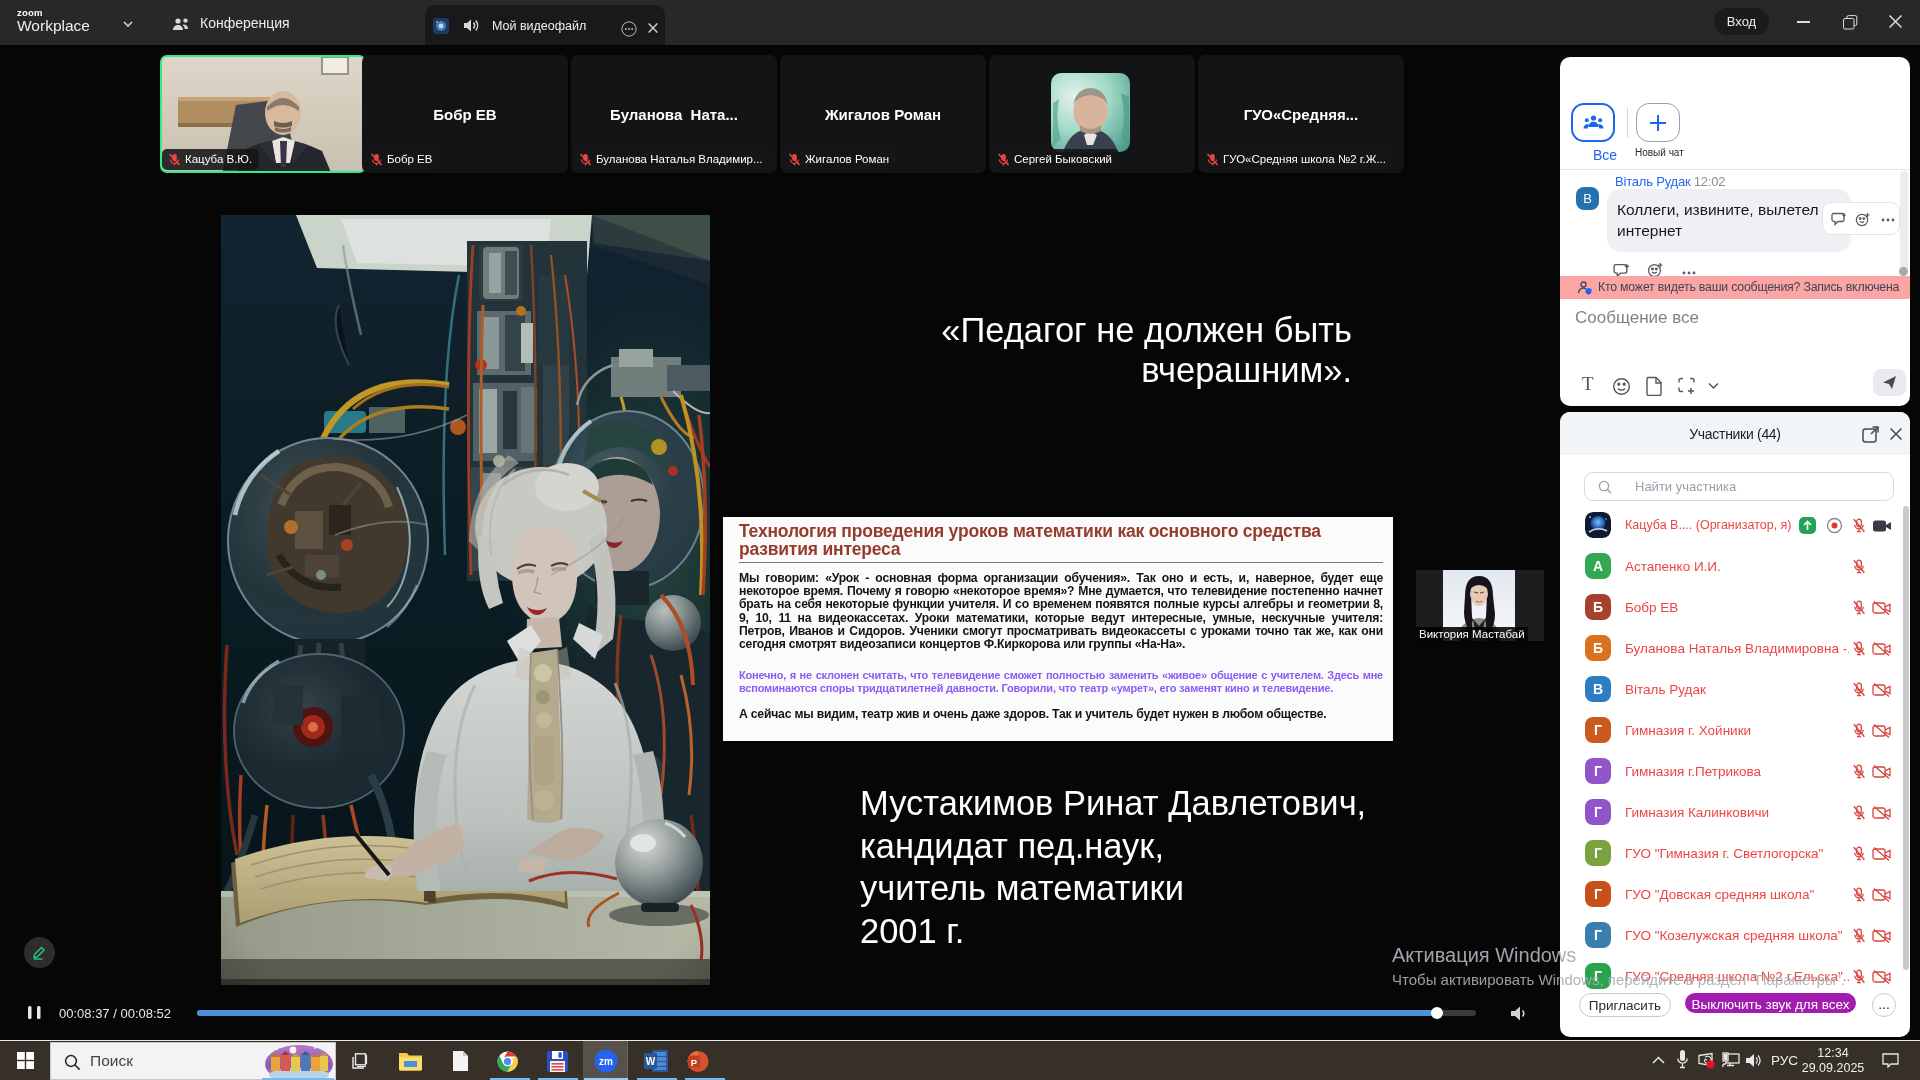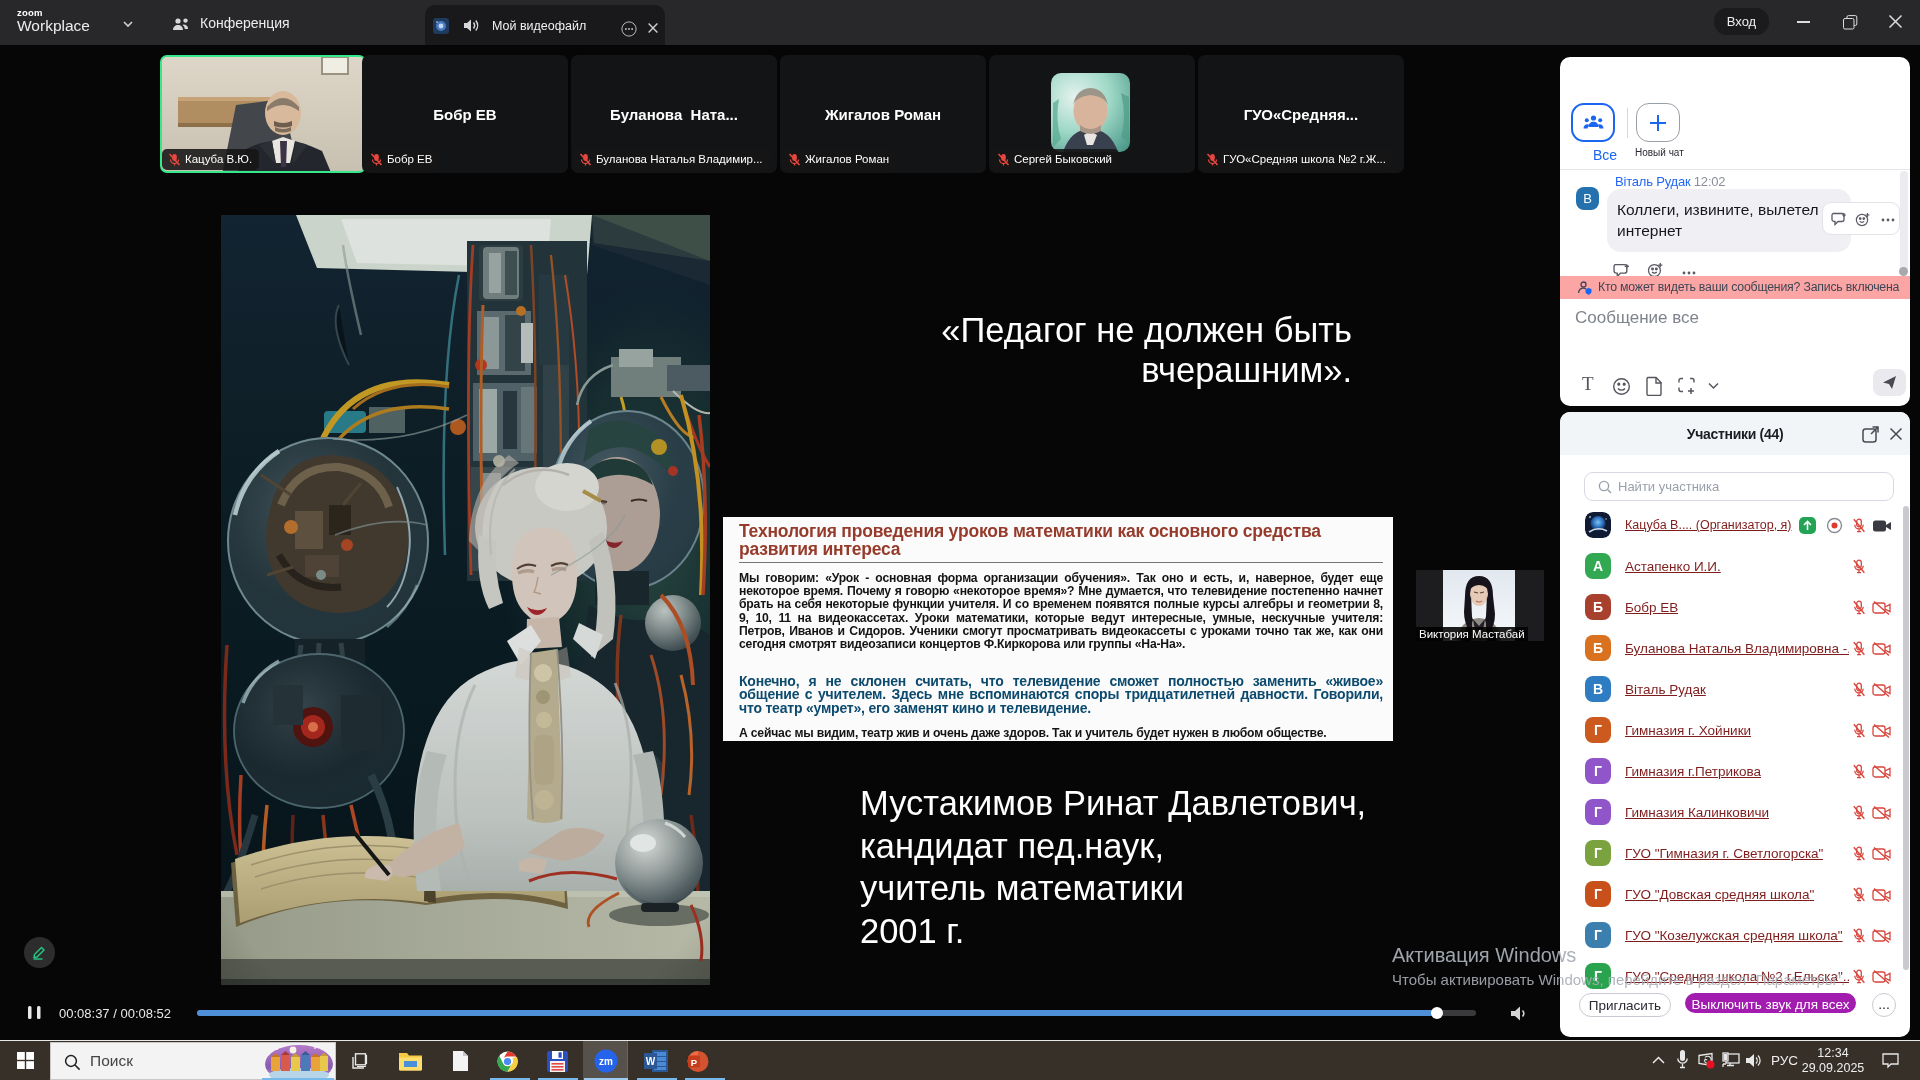--- a/index.html
+++ b/index.html
@@ -23,21 +23,21 @@
 .tname { position:absolute; width:100%; top:51px; text-align:center; color:#fff; font-size:15px; font-weight:bold; }
 .tlabel { position:absolute; left:2px; bottom:3px; height:21px; background:rgba(22,22,22,.88); border-radius:5px; color:#fff; font-size:11.5px; line-height:21px; padding:0 7px 0 23px; white-space:nowrap; overflow:hidden; }
 .micoff { position:absolute; left:6px; top:4px; width:13px; height:13px; }
 
 
 .panel { position:absolute; left:1560px; width:350px; background:#fff; border-radius:10px; overflow:hidden; }
 .phead { position:absolute; left:0; top:0; width:100%; background:#f2f5f8; }
 
 .prow { position:absolute; left:0; width:350px; height:41px; }
 .pav { position:absolute; left:25px; top:7px; width:26px; height:26px; border-radius:8px; color:#fff; font-size:14px; font-weight:bold; text-align:center; line-height:26px; }
-.pname { position:absolute; left:65px; top:0; line-height:41px; font-size:13.5px; color:#7f1d1d; white-space:nowrap; max-width:224px; overflow:hidden;text-decoration:underline; }
+.pname { position:absolute; left:65px; top:0; line-height:41px; font-size:13.5px; color:#ef4444; white-space:nowrap; max-width:224px; overflow:hidden; }
 
 
 #taskbar { position:absolute; left:0; top:1040px; width:1920px; height:40px; background:#363028; border-top:1px solid #e8e8e8; }
 
 
 svg { display:block; }
 </style>
 </head>
 <body>
 <div id="app">
@@ -467,21 +467,21 @@
       <path d="M246 200 q-60 30 -134 24" stroke="#a8b4b0" stroke-width="1.5" fill="none" opacity=".6"></path>
       <path d="M330 360 q60 -30 74 -60" stroke="#98a8a4" stroke-width="1.5" fill="none" opacity=".6"></path>
       <rect width="489" height="770" fill="#041018" opacity=".10"></rect>
       <rect width="489" height="770" fill="url(#vig)"></rect>
     </svg>
   </div>
 
   <div class="abs" style="left:723px;top:517px;width:670px;height:224px;background:#fbfbfb;padding:5px 10px 0 16px">
     <div style="color:#963b2b;font-size:17.5px;font-weight:bold;line-height:18px;border-bottom:1.5px solid #777;padding-bottom:4px;letter-spacing:-.2px">Технология проведения уроков математики как основного средства развития интереса</div>
     <div style="color:#141414;font-size:12.2px;line-height:13.2px;text-align:justify;margin-top:9px;font-weight:bold;letter-spacing:-.2px">Мы говорим: «Урок - основная форма организации обучения». Так оно и есть, и, наверное, будет еще некоторое время. Почему я говорю «некоторое время»? Мне думается, что телевидение постепенно начнет брать на себя некоторые функции учителя. И со временем появятся полные курсы алгебры и геометрии 8, 9, 10, 11 на видеокассетах. Уроки математики, которые ведут интересные, умные, нескучные учителя: Петров, Иванов и Сидоров. Ученики смогут просматривать видеокассеты с уроками точно так же, как они сегодня смотрят видеозаписи концертов Ф.Киркорова или группы «На-На».</div>
-    <div style="color:#0c4a6e;font-size:14px;line-height:13.2px;text-align:justify;margin-top:24px;font-weight:bold;letter-spacing:-.2px">Конечно, я не склонен считать, что телевидение сможет полностью заменить «живое» общение с учителем. Здесь мне вспоминаются споры тридцатилетней давности. Говорили, что театр «умрет», его заменят кино и телевидение.</div>
+    <div style="color:#8b5cf6;font-size:11px;line-height:13.2px;text-align:justify;margin-top:18px;font-weight:bold;letter-spacing:-.2px">Конечно, я не склонен считать, что телевидение сможет полностью заменить «живое» общение с учителем. Здесь мне вспоминаются споры тридцатилетней давности. Говорили, что театр «умрет», его заменят кино и телевидение.</div>
     <div style="color:#141414;font-size:12.2px;line-height:13.2px;margin-top:12px;font-weight:bold;letter-spacing:-.2px">А сейчас мы видим, театр жив и очень даже здоров. Так и учитель будет нужен в любом обществе.</div>
   </div>
 
   <div class="abs" style="left:860px;top:782px;width:524px;text-align:left;color:#fff;font-size:34.5px;line-height:42.5px">Мустакимов Ринат Давлетович,<br>кандидат пед.наук,<br>учитель математики<br>2001 г.</div>
 
   <div class="abs" style="left:1416px;top:570px;width:128px;height:71px;background:#1d1d1f">
     <svg class="abs" style="left:27px;top:0" width="72" height="71" viewBox="0 0 72 71">
       <defs>
             <linearGradient id="vbg" x1="0" y1="0" x2="0" y2="1">
               <stop offset="0" stop-color="#e2e8f0"></stop>
@@ -633,38 +633,38 @@
         <path d="M1 1.5l4.5 4.5L10 1.5" stroke="#55555e" stroke-width="1.5" fill="none"></path>
       </svg>
   <div class="abs" style="left:313px;top:312px;width:33px;height:27px;background:#e9e9ee;border-radius:8px">
     <svg class="abs" style="left:9px;top:6px" width="15" height="15" viewBox="0 0 15 15">
           <path d="M1 7.5L14 1l-4 13-3-5z" fill="#4a4a52"></path>
         </svg>
   </div>
 </div>
 <div id="partpanel" class="panel" style="top:412px;height:625px">
   <div class="phead" style="height:43px;line-height:43px;text-align:center">
-    <span style="font-size:14px;font-weight:bold;color:#1c1c24;letter-spacing:-.3px">Участники (44)</span>
+    <span style="font-size:14px;font-weight:normal;color:#1c1c24;letter-spacing:-.3px">Участники (44)</span>
     <svg class="abs" style="left:302px;top:14px" width="17" height="17" viewBox="0 0 17 17">
           <g stroke="#4a4a52" stroke-width="1.5" fill="none">
             <rect x="1" y="3" width="13" height="13" rx="2.5"></rect>
             <path d="M9 8l6.5-6.5M10.5 1H16v5.5"></path>
           </g>
         </svg>
     <svg class="abs" style="left:329px;top:15px" width="14" height="14" viewBox="0 0 14 14">
           <path d="M1.5 1.5l11 11M12.5 1.5l-11 11" stroke="#4a4a52" stroke-width="1.5"></path>
         </svg>
   </div>
 
   <div class="abs" style="left:24px;top:60px;width:310px;height:29px;border:1px solid #d8d8e2;border-radius:9px;color:#9aa0ab;font-size:13px;line-height:27px">
     <svg class="abs" style="left:13px;top:7px" width="14" height="14" viewBox="0 0 14 14">
           <circle cx="6" cy="6" r="4.6" stroke="#9aa0ab" stroke-width="1.4" fill="none"></circle>
           <path d="M9.5 9.5L13 13" stroke="#9aa0ab" stroke-width="1.4"></path>
         </svg>
-    <span style="margin-left:33px">Найти участника</span>
+    <span style="margin-left:50px">Найти участника</span>
   </div>
   <svg width="0" height="0" style="position:absolute">
     <defs>
       <g id="rmic">
             <g stroke="#d8453c" stroke-width="1.3" fill="none">
               <rect x="5.7" y="1.2" width="4.6" height="7.6" rx="2.3"></rect>
               <path d="M3.8 6.8a4.2 4.2 0 008.4 0M8 11v2.4M6 13.6h4"></path>
             </g>
             <path d="M2.8 1.2l10.6 12.6" stroke="#d8453c" stroke-width="1.4"></path>
           </g>

